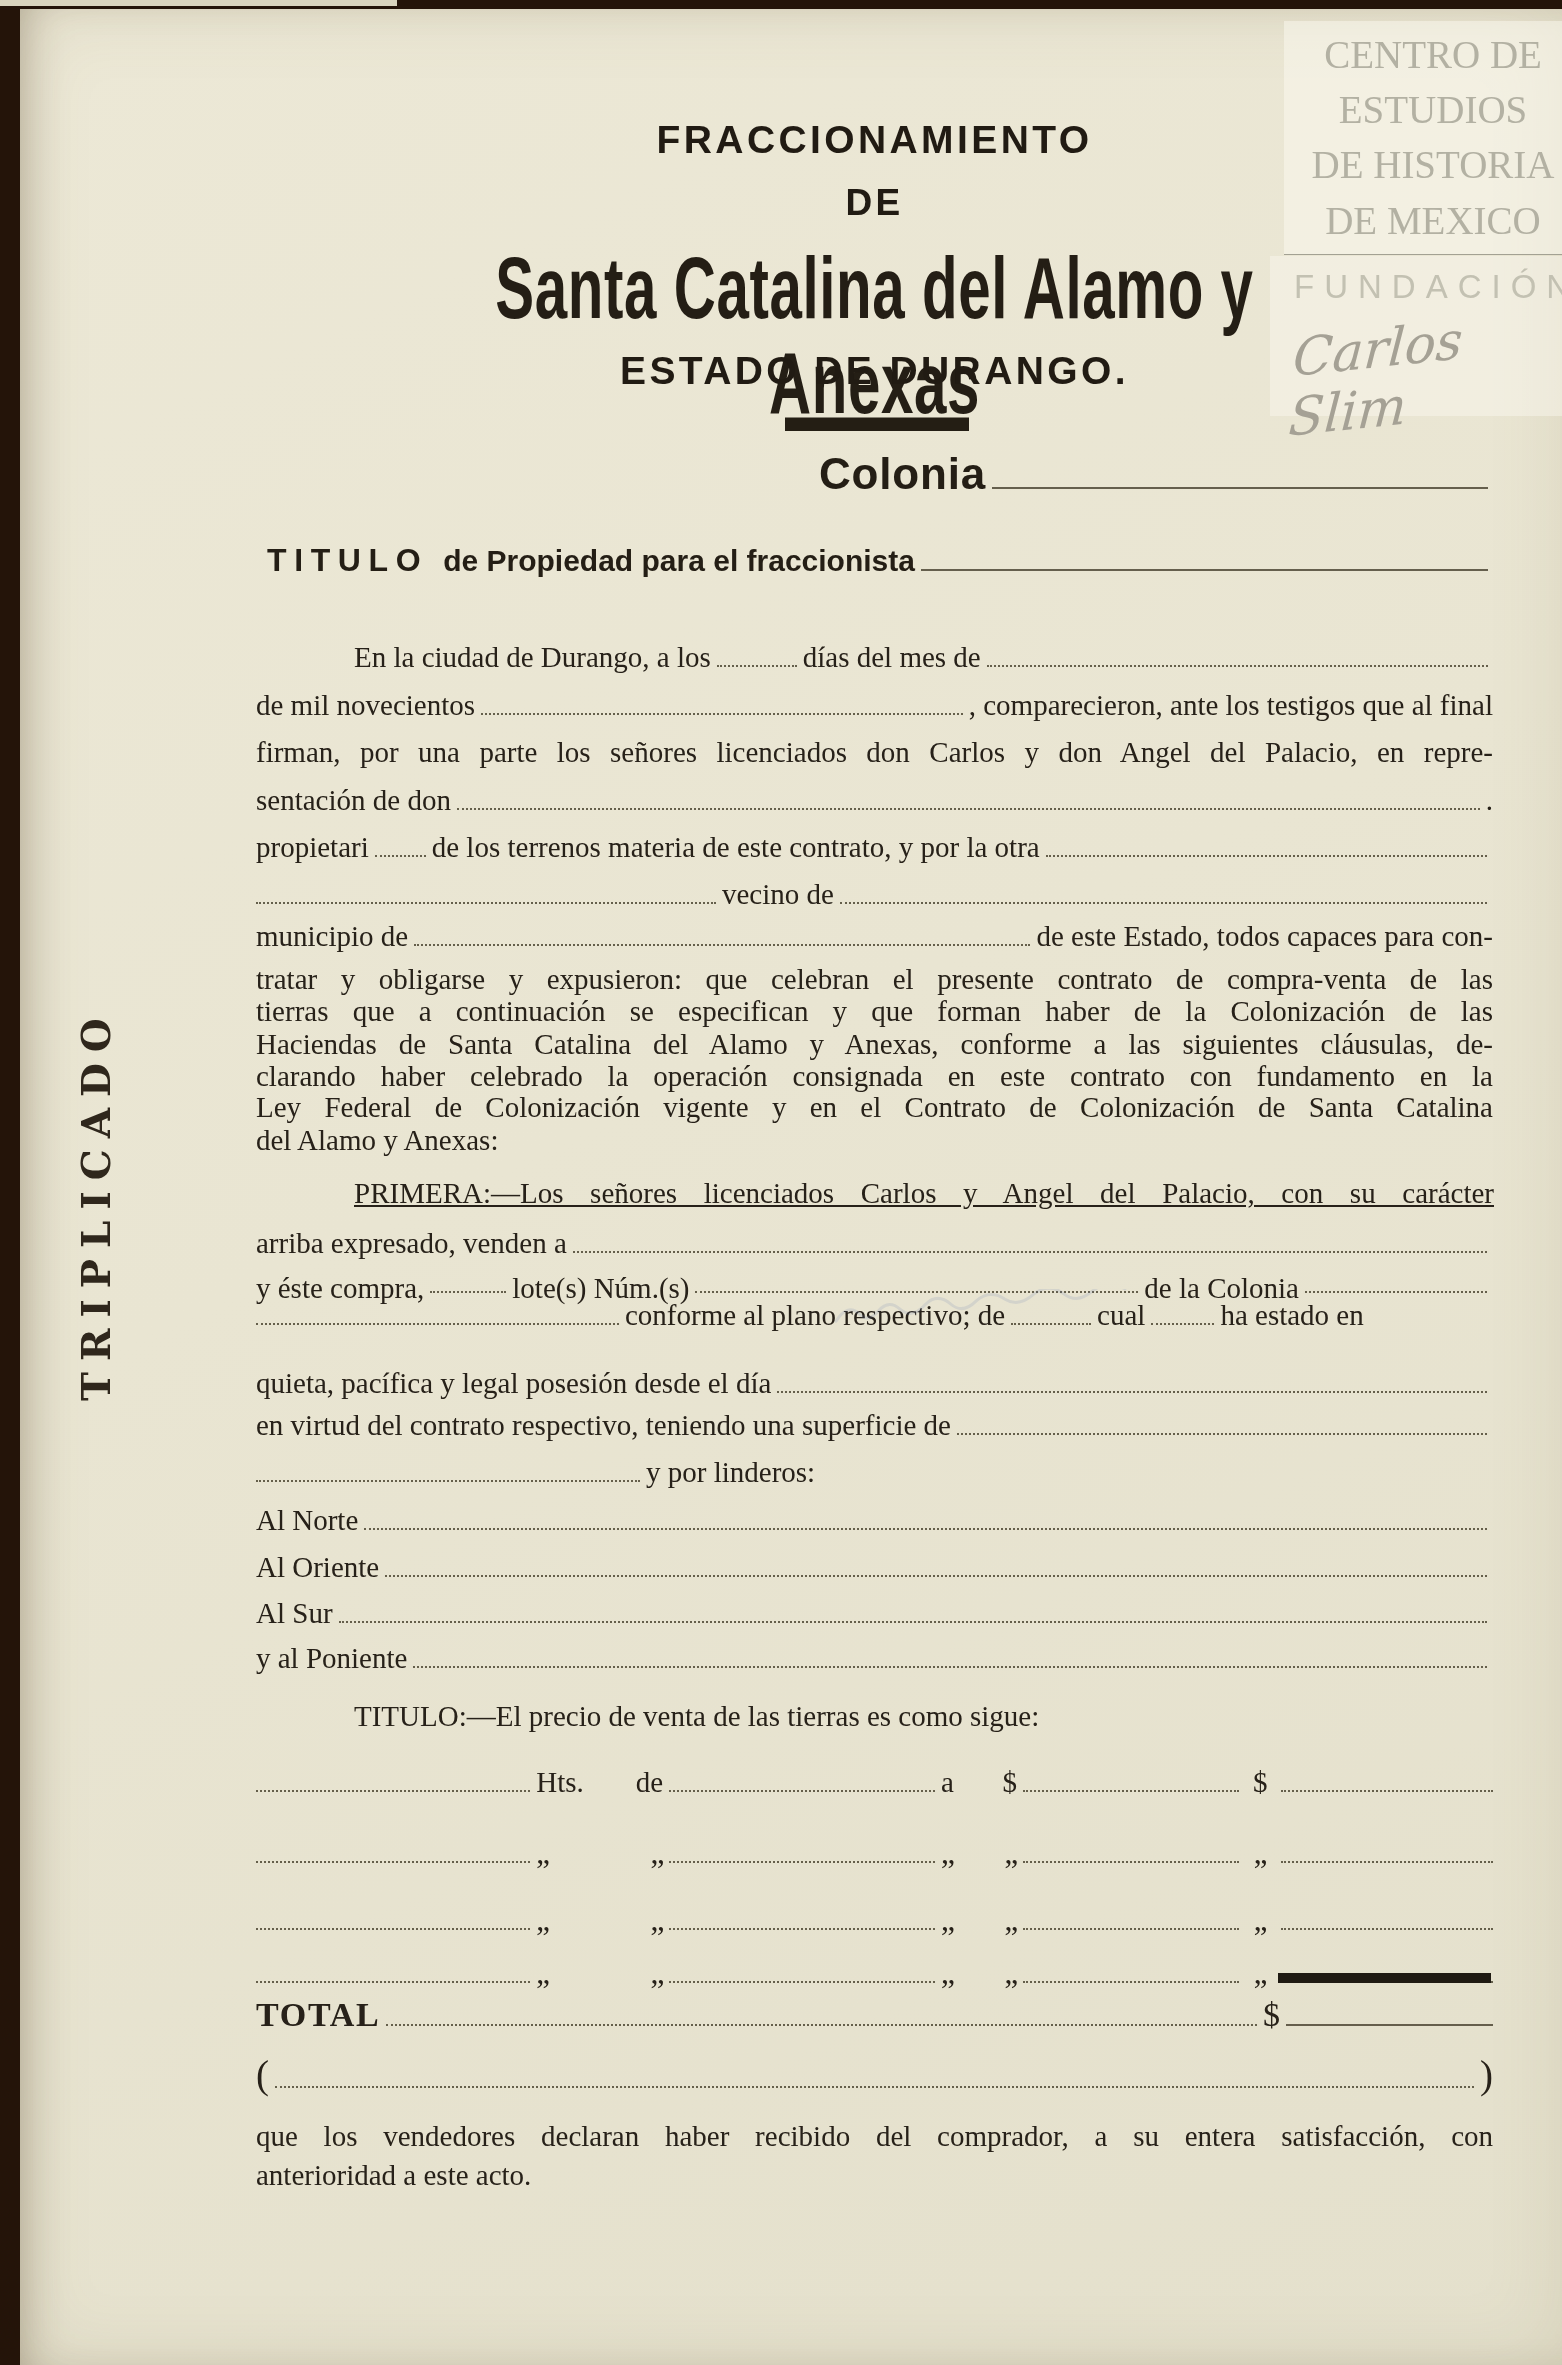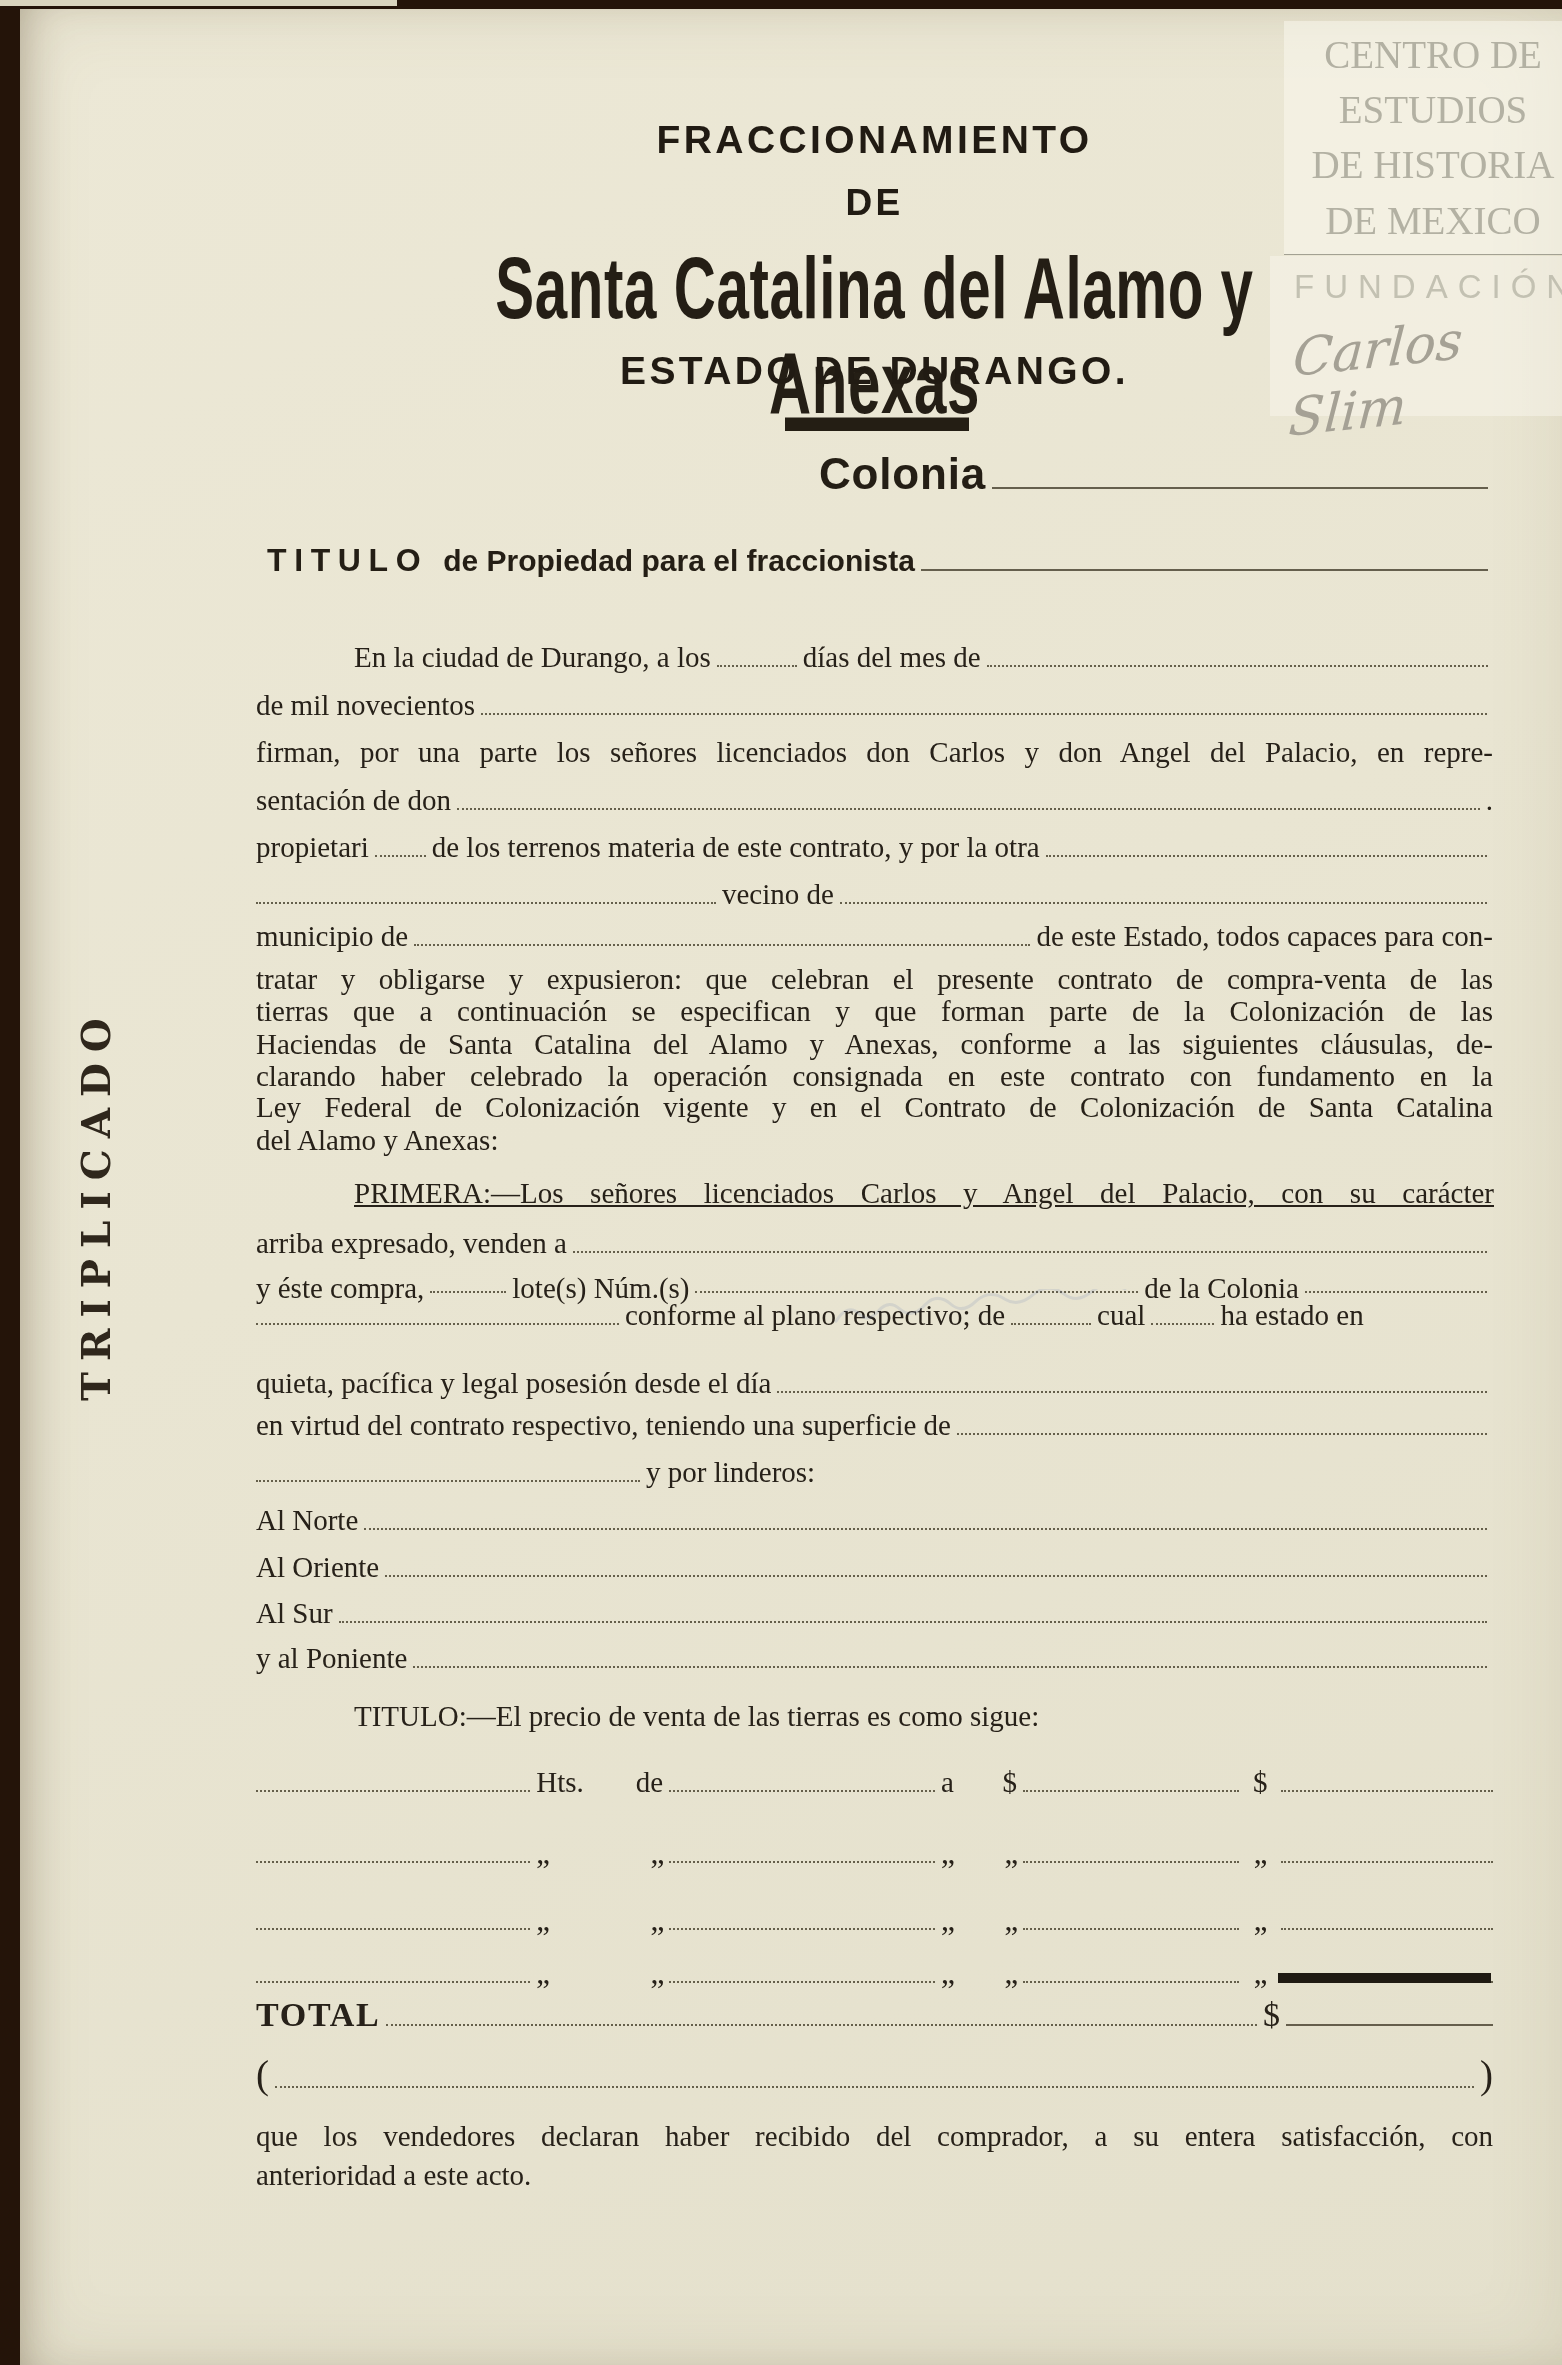--- a/index.html
+++ b/index.html
@@ -76,20 +76,21 @@
 
     <div class="tline" style="left:334px;top:630px;width:1140px;">
       <span>En la ciudad de Durango, a los</span>
       <span class="fill fx" style="width:80px;"></span>
       <span>días del mes de</span>
       <span class="fill"></span>
     </div>
     <div class="tline" style="left:236px;top:678px;width:1237px;justify-content:flex-end;">
       <span>de mil novecientos</span>
       <span class="fill"></span>
+      <span>, comparecieron, ante los testigos que al final</span>
     </div>
     <div class="plain just" style="left:236px;top:725px;width:1237px;">firman, por una parte los señores licenciados don Carlos y don Angel del Palacio, en repre-</div>
     <div class="tline" style="left:236px;top:773px;width:1237px;">
       <span>sentación de don</span>
       <span class="fill"></span>
       <span>.</span>
     </div>
     <div class="tline" style="left:236px;top:820px;width:1237px;">
       <span>propietari</span>
       <span class="fill fx" style="width:51px;"></span>
@@ -101,21 +102,21 @@
       <span>vecino de</span>
       <span class="fill"></span>
     </div>
     <div class="tline" style="left:236px;top:909px;width:1237px;">
       <span>municipio de</span>
       <span class="fill"></span>
       <span>de este Estado, todos capaces para con-</span>
     </div>
 
     <div class="plain just" style="left:236px;top:954px;width:1237px;line-height:32px;">tratar y obligarse y expusieron: que celebran el presente contrato de compra-venta de las</div>
-    <div class="plain just" style="left:236px;top:986px;width:1237px;line-height:32px;">tierras que a continuación se especifican y que forman parte de la Colonización de las</div>
+    <div class="plain just" style="left:236px;top:986px;width:1237px;line-height:32px;">tierras que a continuación se especifican y que forman haber de la Colonización de las</div>
     <div class="plain just" style="left:236px;top:1019px;width:1237px;line-height:32px;">Haciendas de Santa Catalina del Alamo y Anexas, conforme a las siguientes cláusulas, de-</div>
     <div class="plain just" style="left:236px;top:1051px;width:1237px;line-height:32px;">clarando haber celebrado la operación consignada en este contrato con fundamento en la</div>
     <div class="plain just" style="left:236px;top:1082px;width:1237px;line-height:32px;">Ley Federal de Colonización vigente y en el Contrato de Colonización de Santa Catalina</div>
     <div class="plain" style="left:236px;top:1115px;width:1237px;line-height:32px;">del Alamo y Anexas:</div>
 
     <div class="plain just" style="left:334px;top:1166px;width:1140px;text-decoration:underline;">PRIMERA:—Los señores licenciados Carlos y Angel del Palacio, con su carácter</div>
     <div class="tline" style="left:236px;top:1216px;width:1237px;">
       <span>arriba expresado, venden a</span>
       <span class="fill"></span>
     </div>

